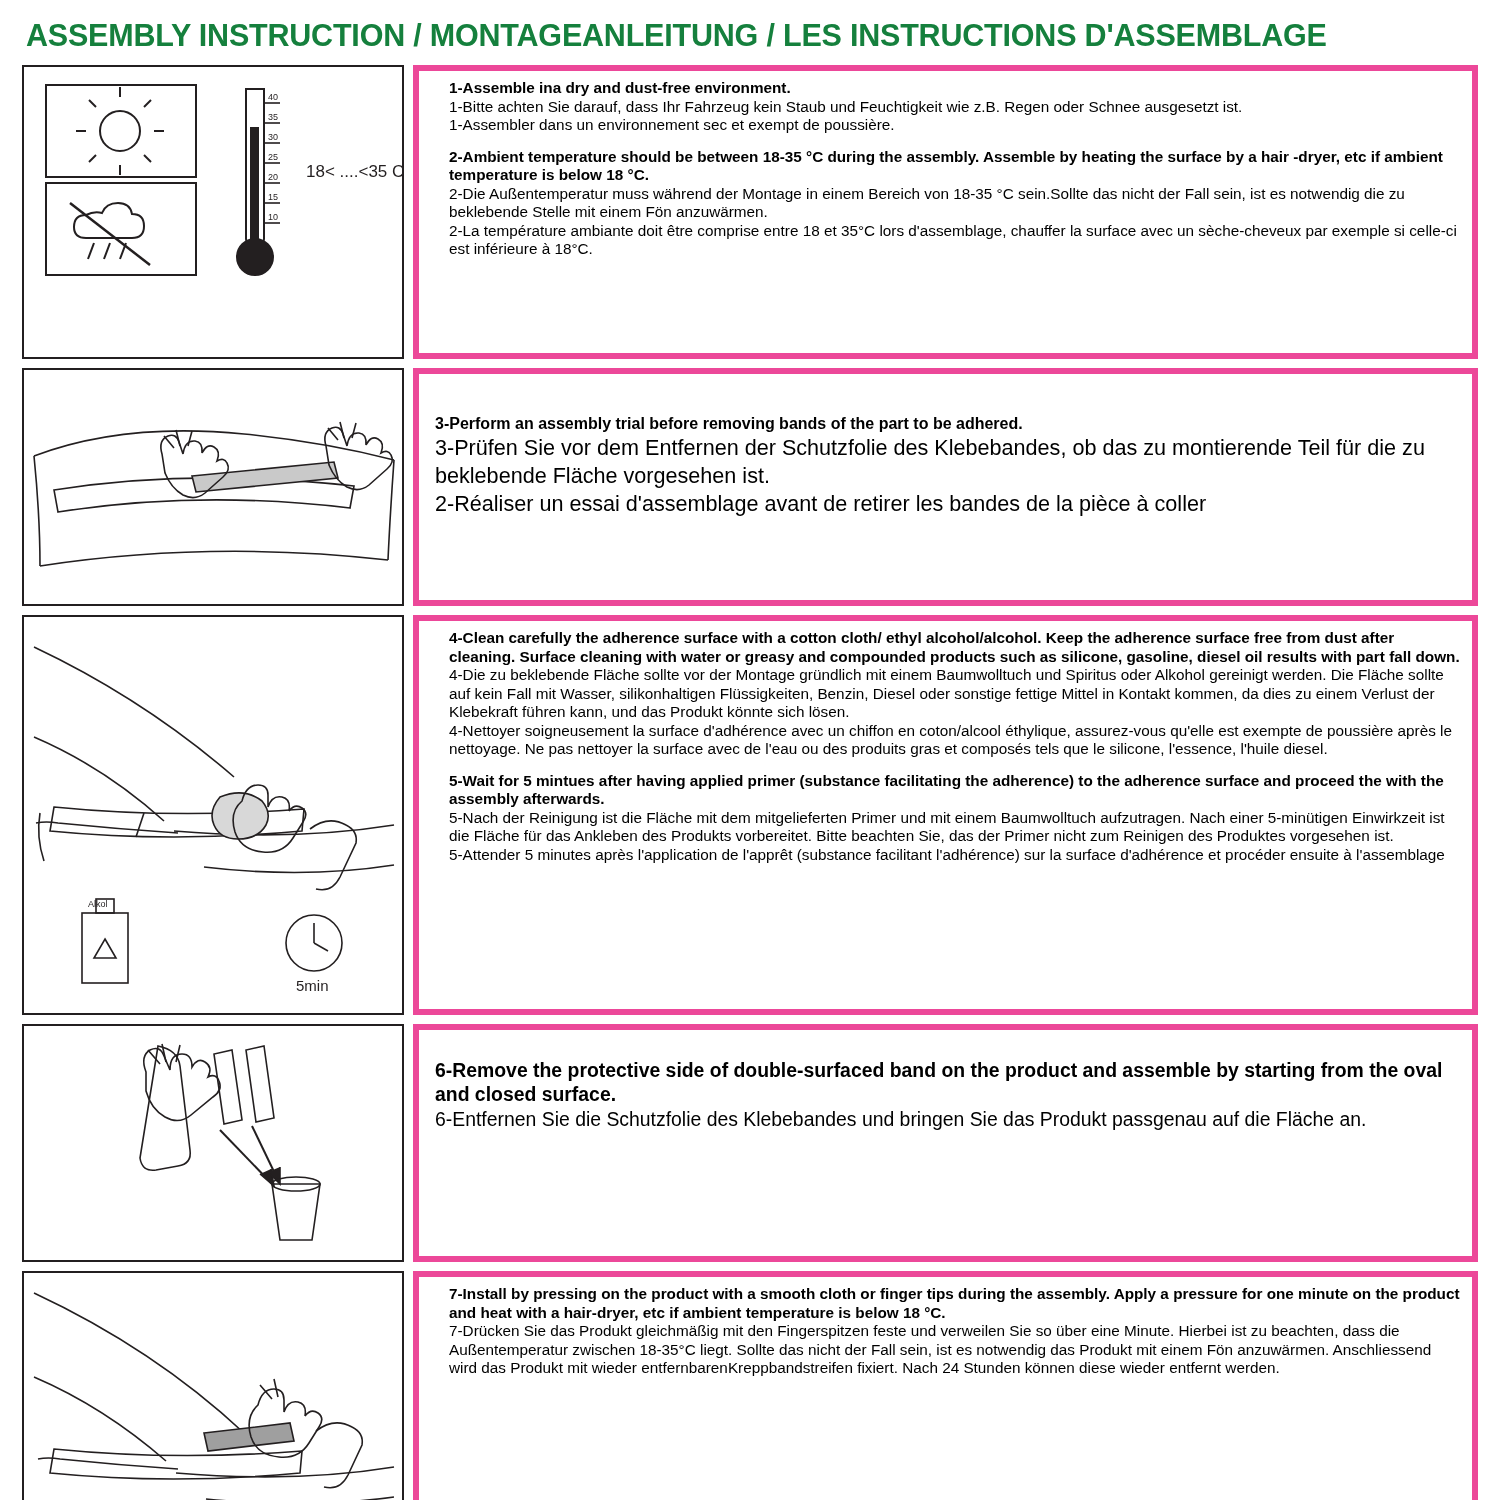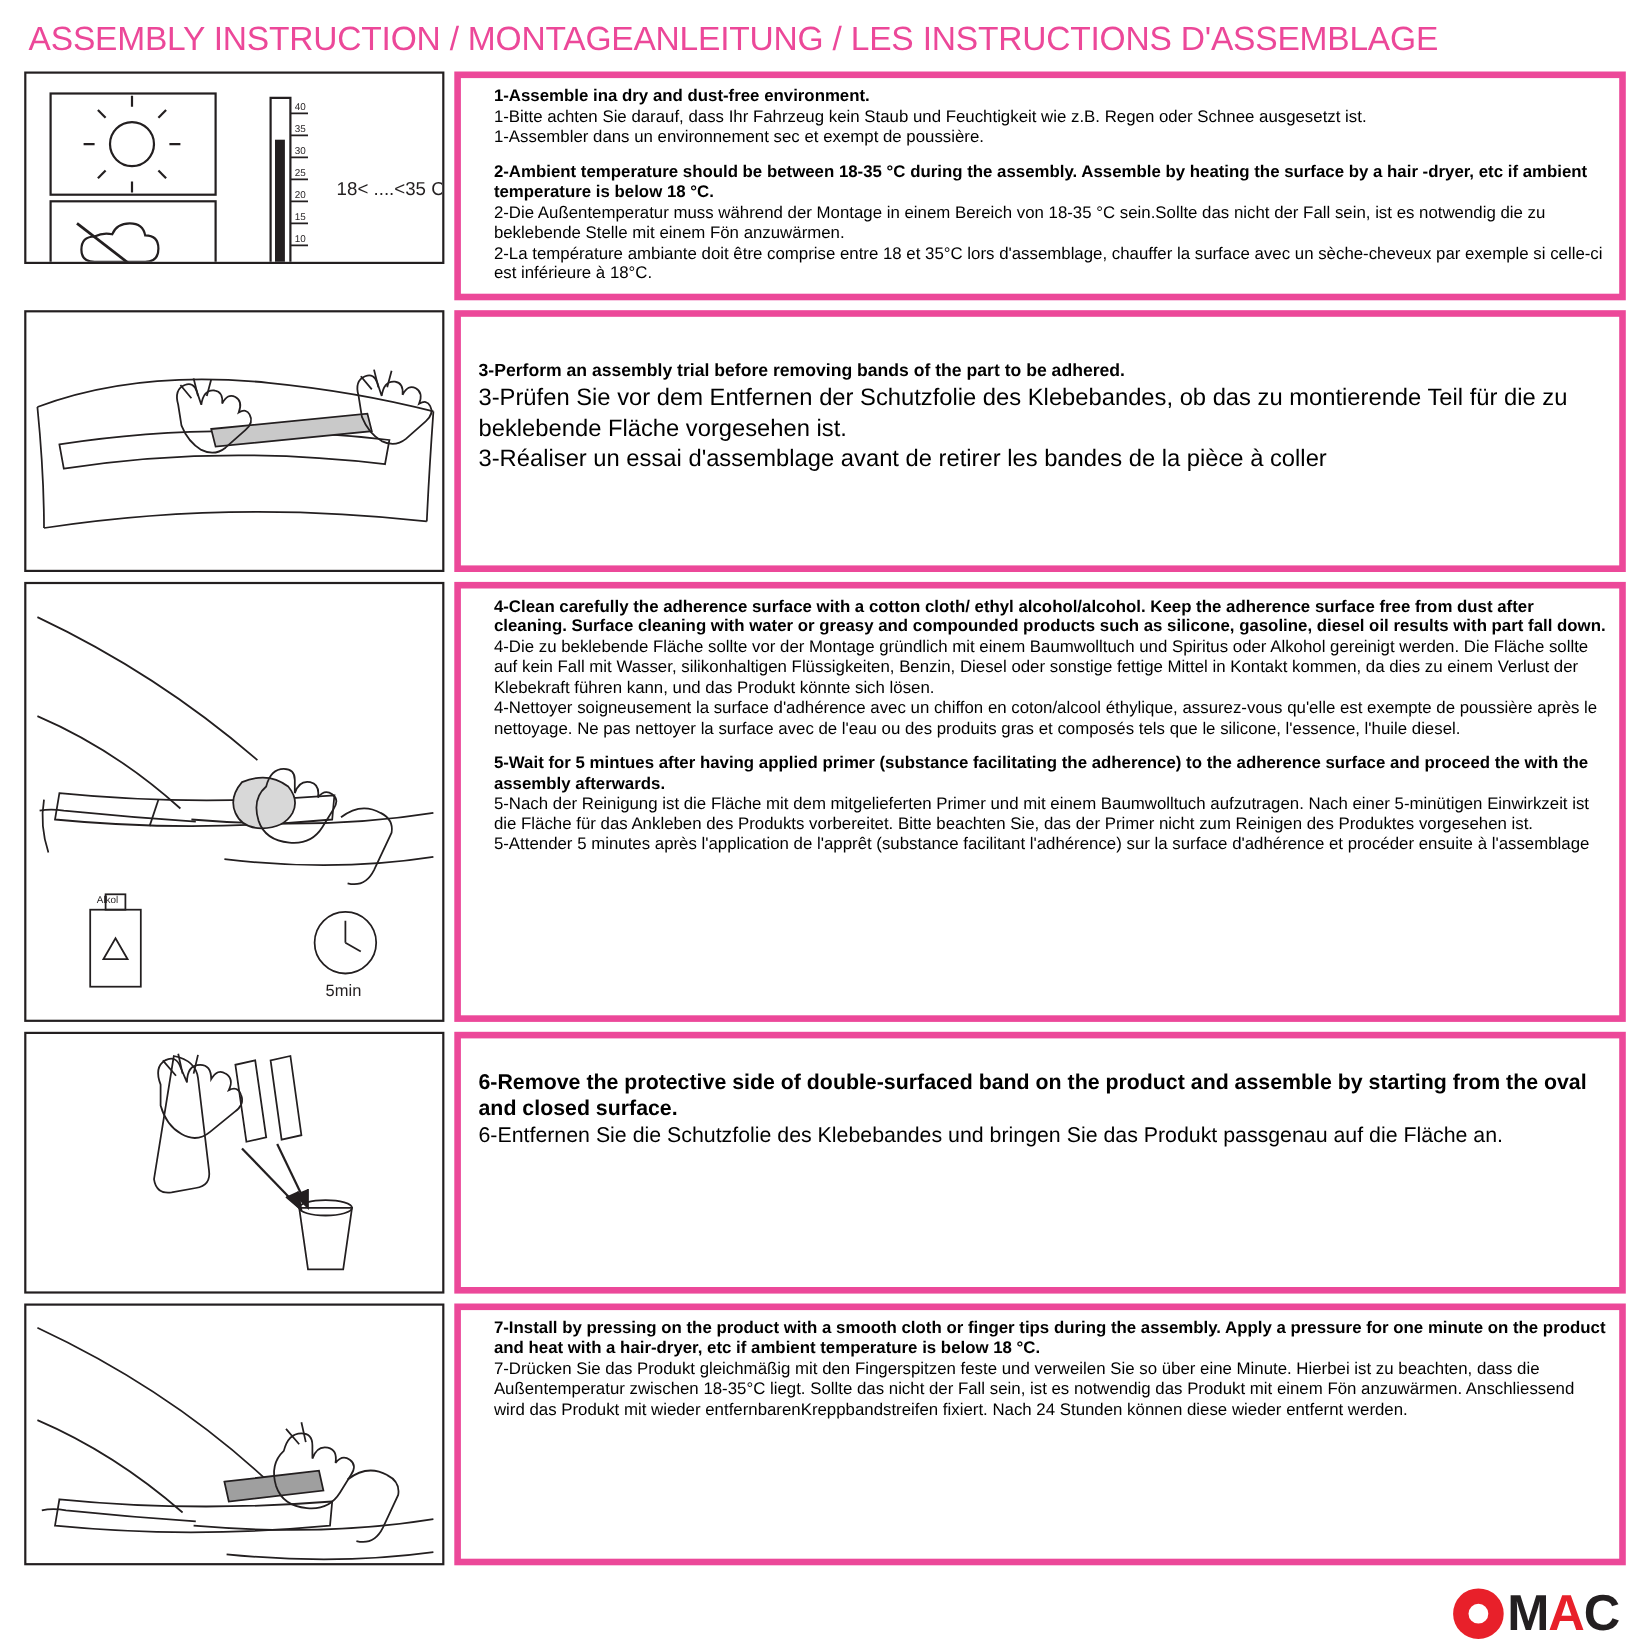--- a/index.html
+++ b/index.html
@@ -10,23 +10,23 @@
     font-family: "Liberation Sans", sans-serif;
     color: #000000;
     overflow: hidden;
   }
   .page {
     width: 1500px; height: 1500px;
     padding: 14px 22px 10px 22px;
     display: flex; flex-direction: column;
   }
   .doc-title {
-    color: #ec4899;
+    color: #15803d;
     font-size: 30.5px;
-    font-weight: normal;
+    font-weight: bold;
     letter-spacing: -0.2px;
     white-space: nowrap;
     margin: 4px 0 12px 4px;
   }
   .rows { display: flex; flex-direction: column; gap: 9px; }
   .row { display: flex; gap: 9px; }
   .cell-img {
     width: 382px;
     border: 2px solid #231f20;
     position: relative;
@@ -86,21 +86,21 @@
 </head>
 <body>
 
 <div class="page">
 
   <div class="doc-title">ASSEMBLY INSTRUCTION / MONTAGEANLEITUNG / LES INSTRUCTIONS D'ASSEMBLAGE</div>
 
   <div class="rows">
 
     <div class="row">
-      <div class="cell-img" style="height:175px">
+      <div class="cell-img" style="height:294px">
         <svg width="378" height="234" viewBox="0 0 378 234">
           <g fill="none" stroke="#231f20" stroke-width="2">
             <rect x="22" y="18" width="150" height="92"></rect>
             <rect x="22" y="116" width="150" height="92"></rect>
             <circle cx="96" cy="64" r="20"></circle>
             <g stroke-width="2">
               <line x1="96" y1="30" x2="96" y2="20"></line>
               <line x1="96" y1="108" x2="96" y2="98"></line>
               <line x1="62" y1="64" x2="52" y2="64"></line>
               <line x1="140" y1="64" x2="130" y2="64"></line>
@@ -173,21 +173,21 @@
 
             <path d="M302 76 q-4 -14 6 -18 q8 -3 11 6 l4 12 q2 -14 12 -13 q8 1 7 12 q5 -10 12 -6 q7 4 3 14 q7 -4 10 2 q4 7 -4 14 l-18 16 q-10 8 -22 2 q-12 -7 -18 -22 z"></path>
             <path d="M314 70 l-10 -12 m16 10 l-4 -16 m12 16 l4 -15"></path>
           </g>
         </svg>
       </div>
       <div class="cell-txt pad-mid big">
         <div class="blk">
           <p class="en">3-Perform an assembly trial before removing bands of the part to be adhered.</p>
           <p class="tr">3-Prüfen Sie vor dem Entfernen der Schutzfolie des Klebebandes, ob das zu montierende Teil für die zu beklebende Fläche vorgesehen ist.</p>
-          <p class="tr">3-Réaliser un essai d'assemblage avant de retirer les bandes de la pièce à coller</p>
+          <p class="tr">2-Réaliser un essai d'assemblage avant de retirer les bandes de la pièce à coller</p>
         </div>
       </div>
     </div>
 
     <div class="row">
       <div class="cell-img" style="height:400px">
         <svg width="378" height="396" viewBox="0 0 378 396">
           <g fill="none" stroke="#231f20" stroke-width="1.6">
             <path d="M10 30 q110 52 200 130"></path>
             <path d="M10 120 q70 30 130 84"></path>

